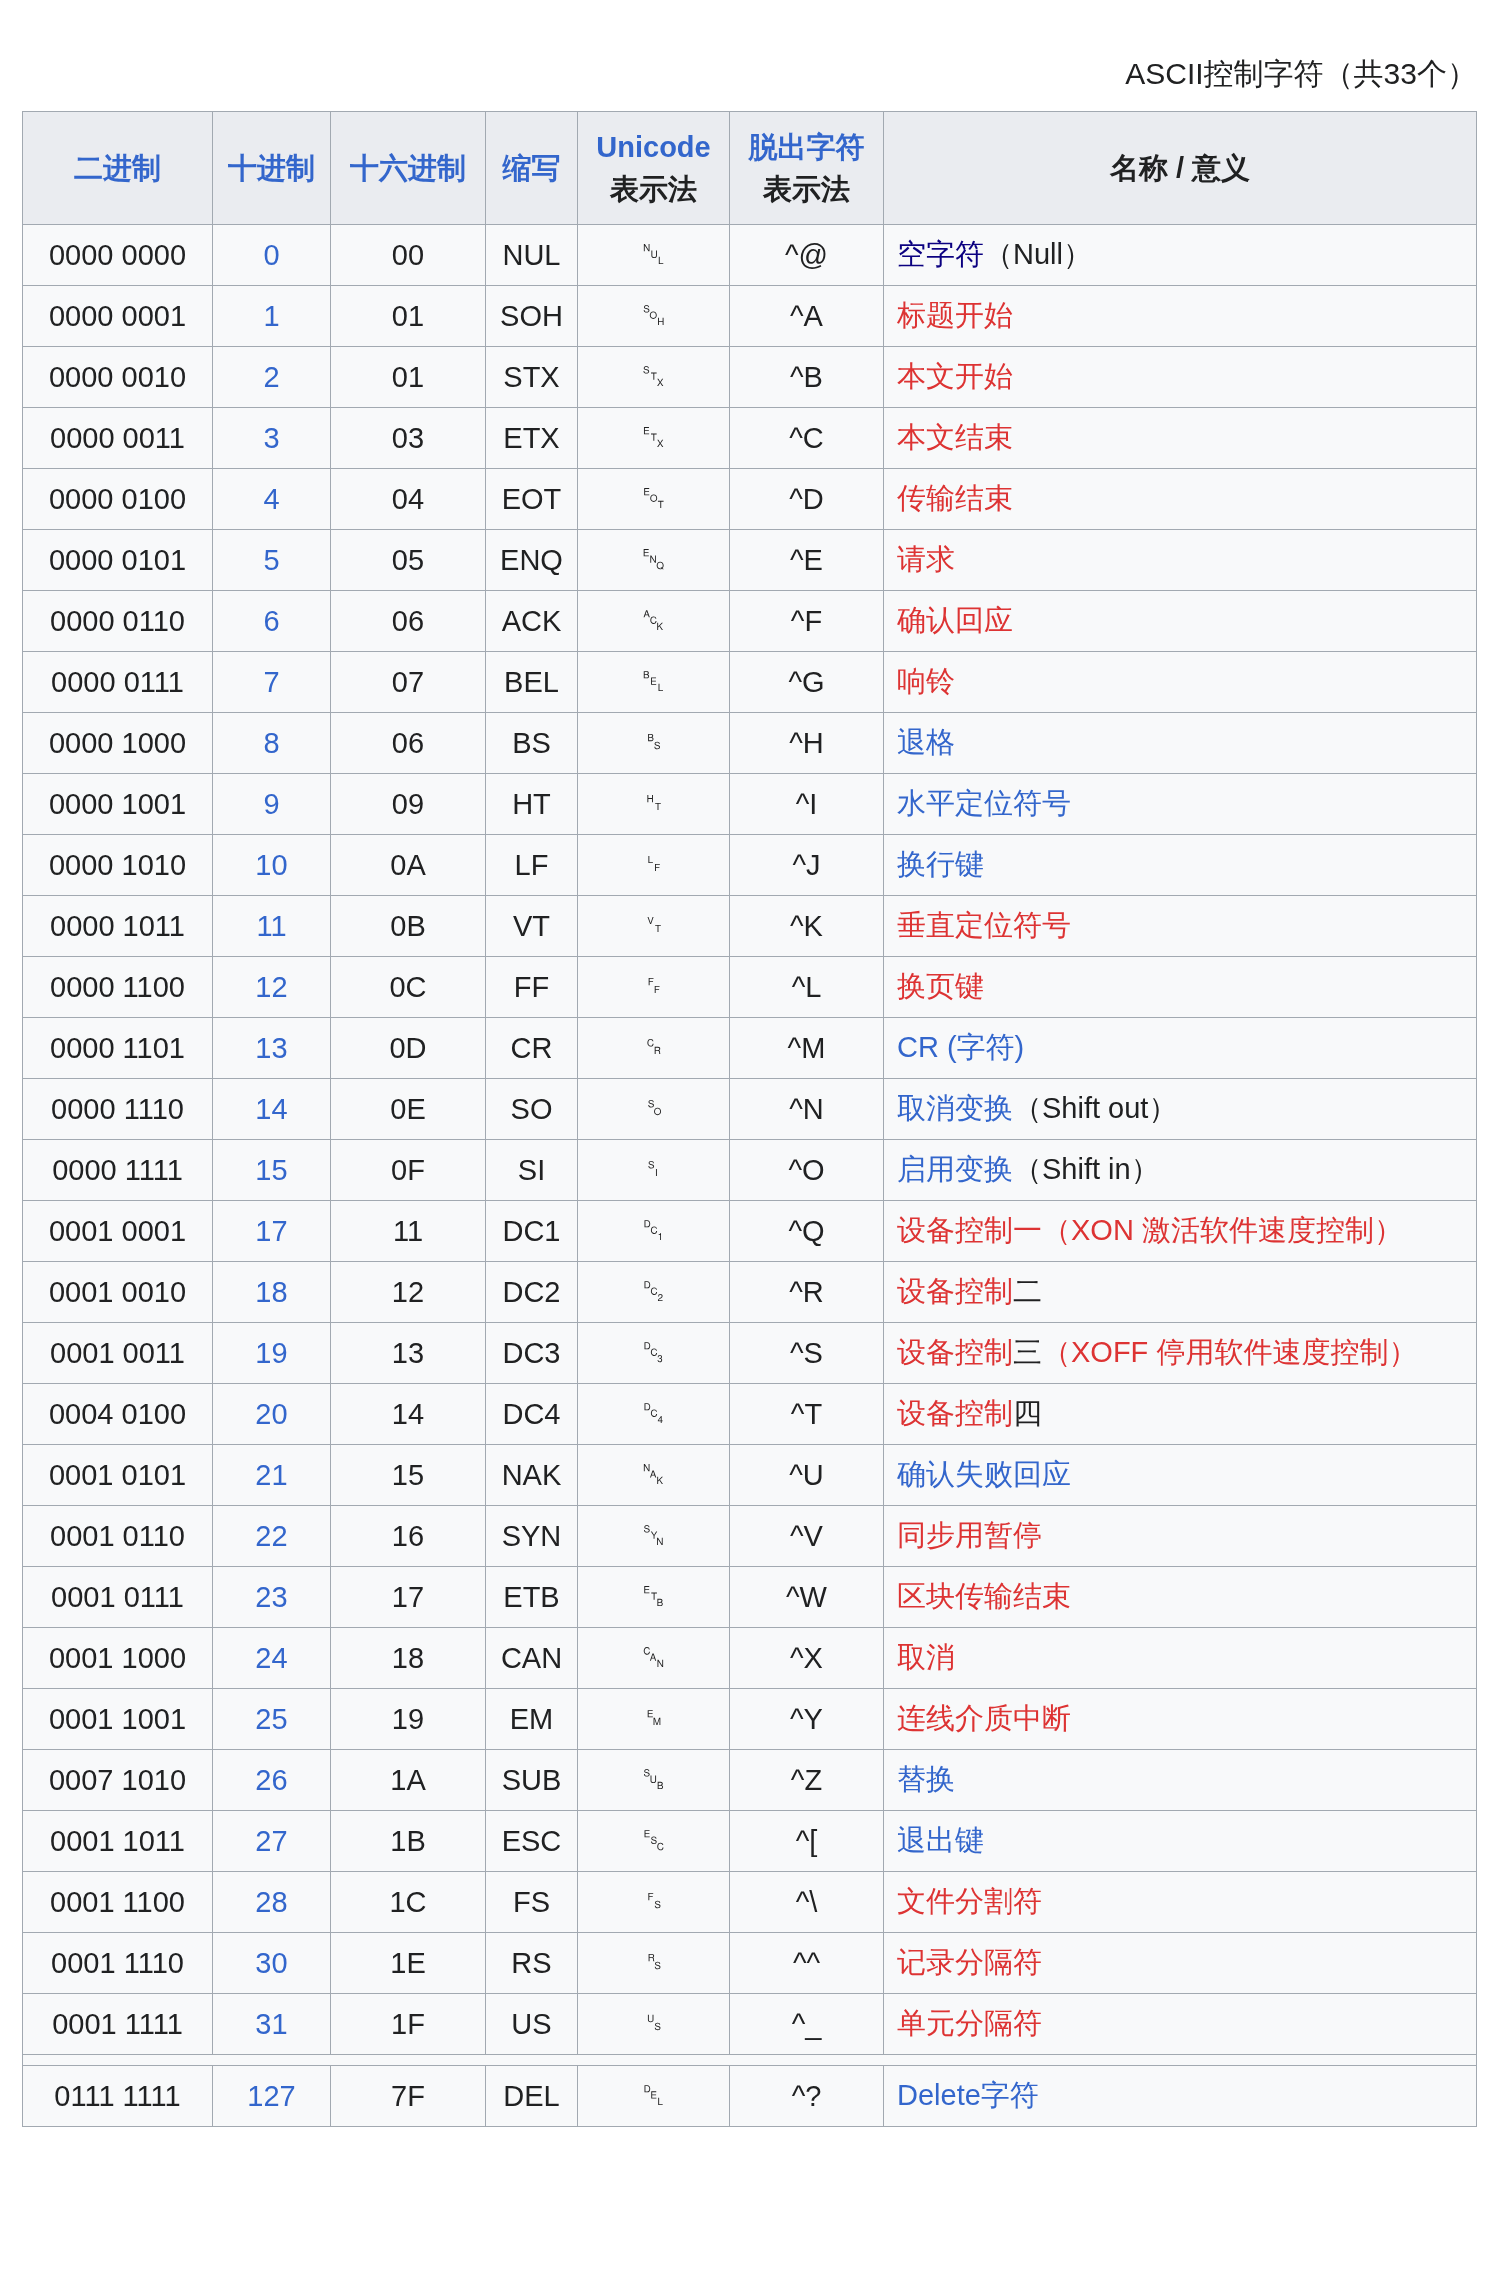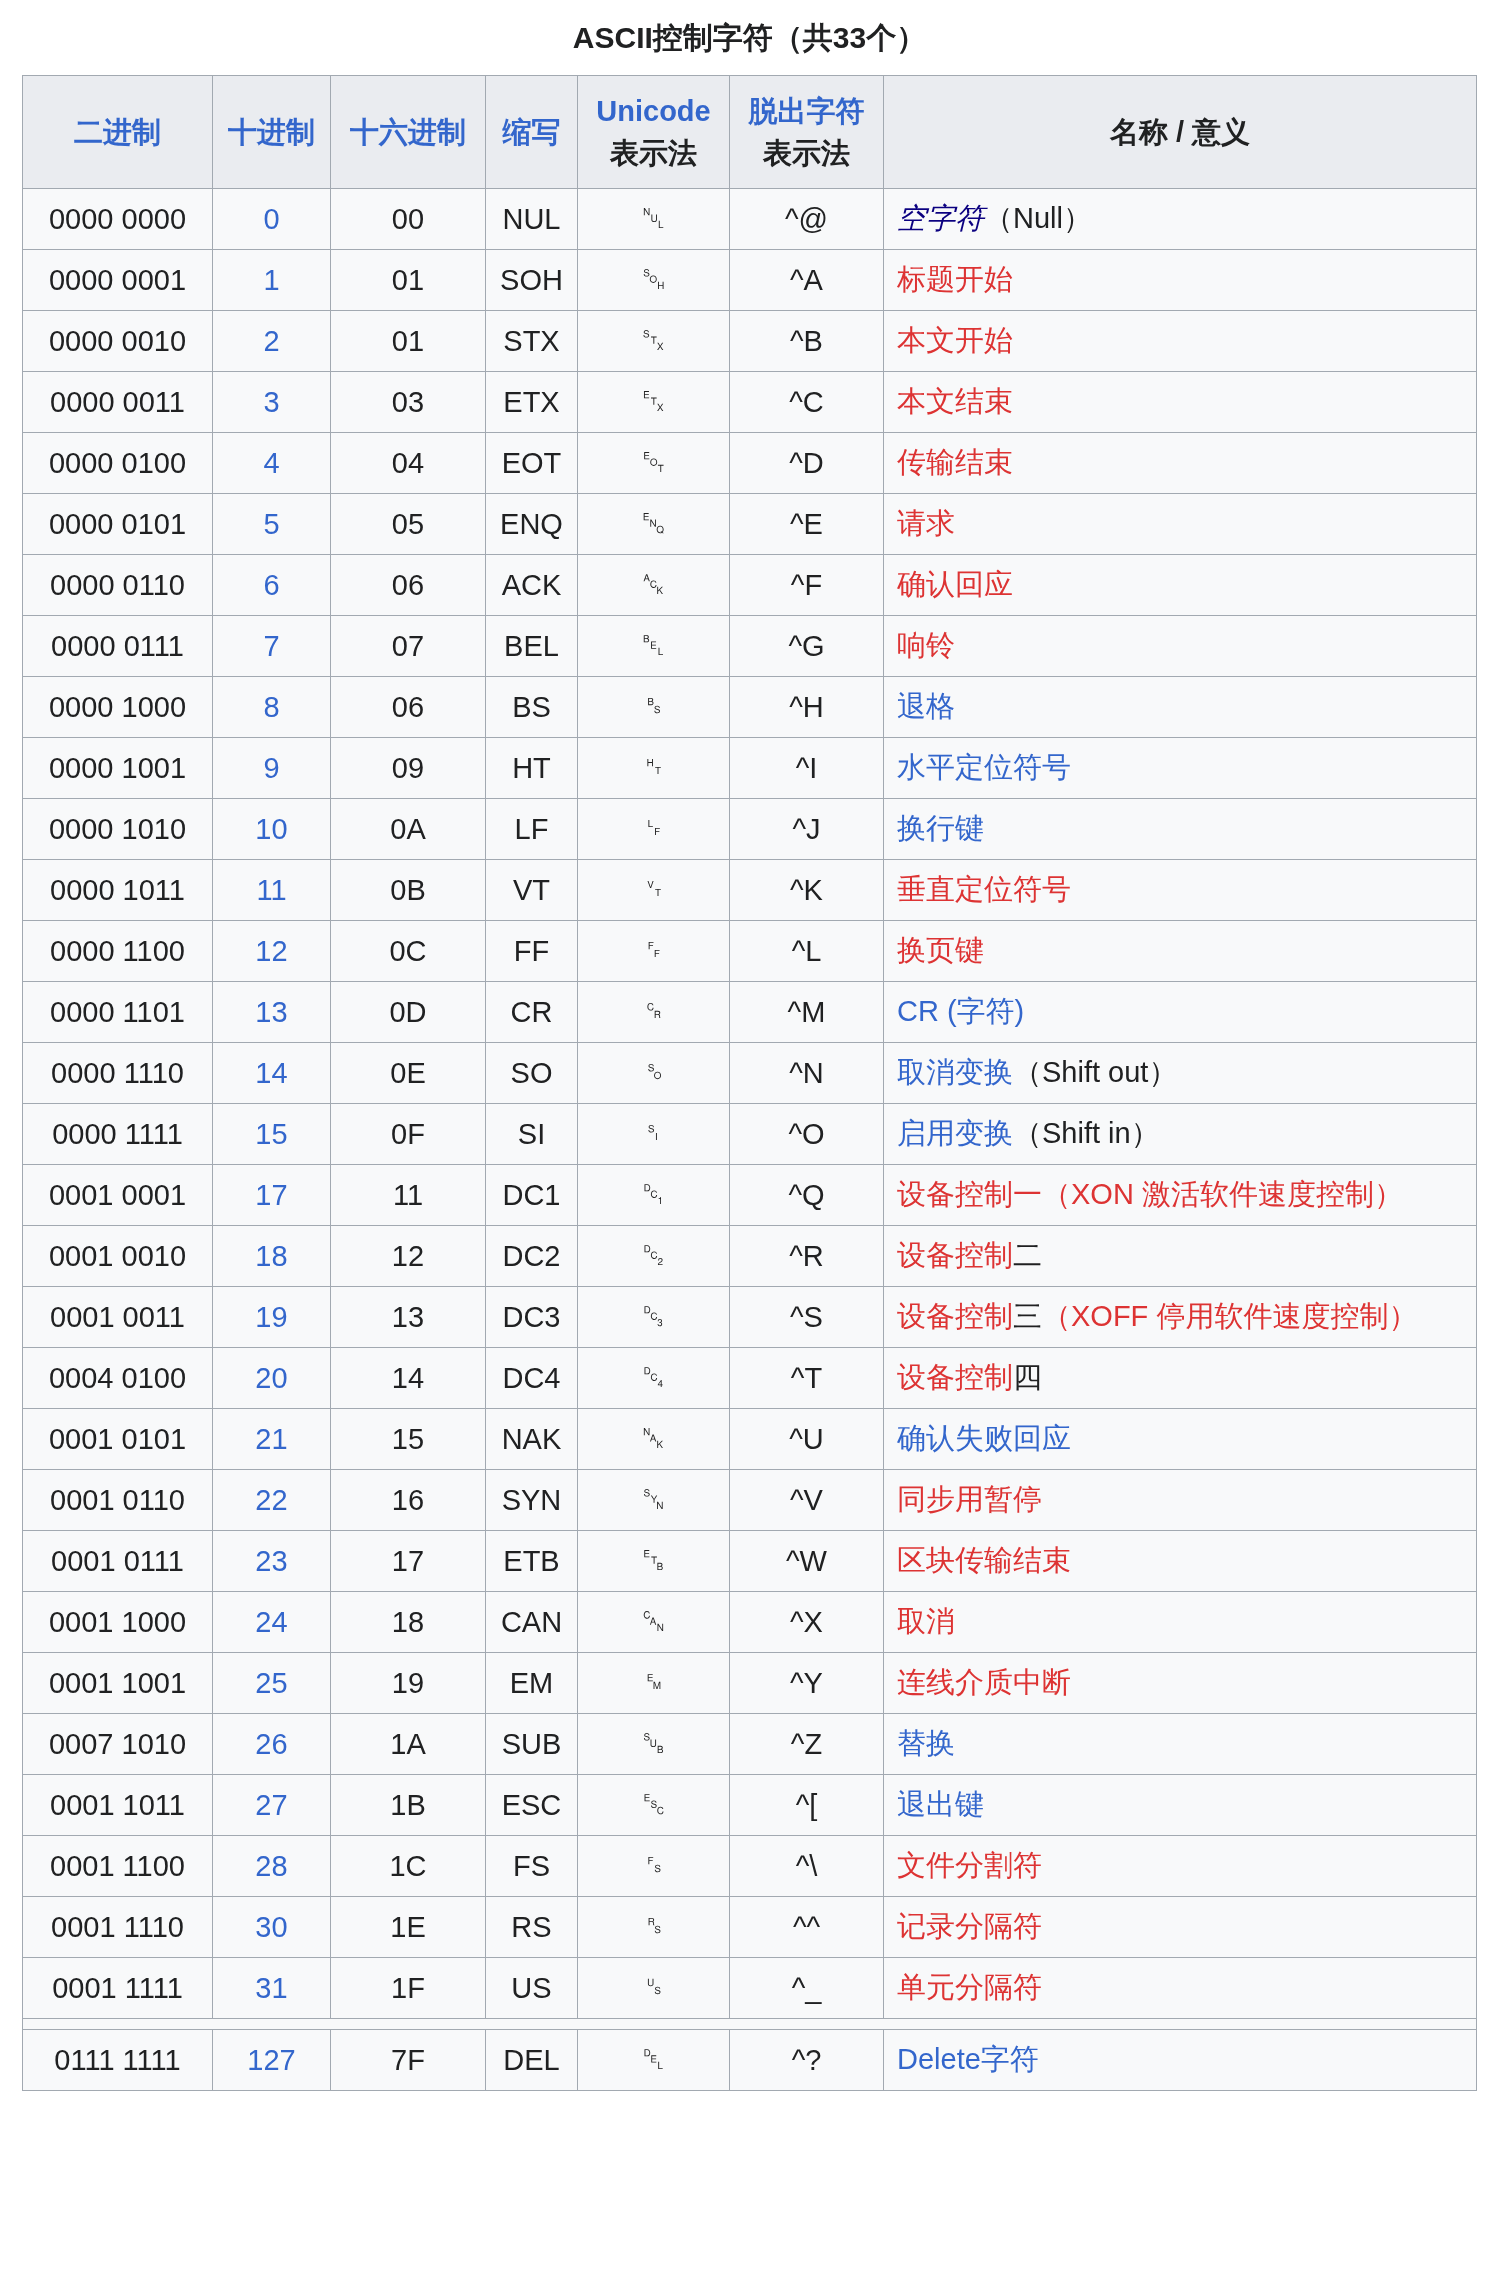--- a/index.html
+++ b/index.html
@@ -11,30 +11,30 @@
     font-family:"Liberation Sans","DejaVu Sans",sans-serif;
     color:var(--text);
   }
   .page{ width:1498px; box-sizing:border-box; padding:14px 22px 30px 22px; }
   table.ctrl{
     border-collapse:collapse; table-layout:fixed; width:1454px;
     background:var(--row-bg);
     font-size:29px;
   }
   caption.tbl-title{
-    font-weight:bold; font-size:30px; color:var(--text);
-    padding:4px 0 16px 0; text-align:center; white-space:nowrap;
+    font-weight:normal; font-size:30px; color:var(--text);
+    padding:4px 0 16px 0; text-align:right; white-space:nowrap;margin-top:36px;
   }
   th,td{ border:1px solid var(--border); padding:8px 6px; text-align:center; vertical-align:middle; }
   th{ background:var(--header-bg); font-weight:bold; line-height:1.45; padding:14px 4px; }
   td{ height:44px; }
   td.name-cell{ text-align:left; padding-left:13px; padding-right:10px; }
   td.unicode-cell{ font-size:29px; color:#222; }
   .c-link{ color:var(--link); }
-  .c-visited{ color:var(--visited);font-style:italic; }
+  .c-visited{ color:var(--visited); }
   .c-red{ color:var(--redlink); }
   .c-plain{ color:var(--text); }
   th .hdr-link{ color:var(--link); }
   th .hdr-plain{ color:var(--text); }
   tr.spacer-row td{ height:10px; padding:0; background:var(--row-bg); }
 </style>
 </head>
 <body>
 
 <div class="page">

